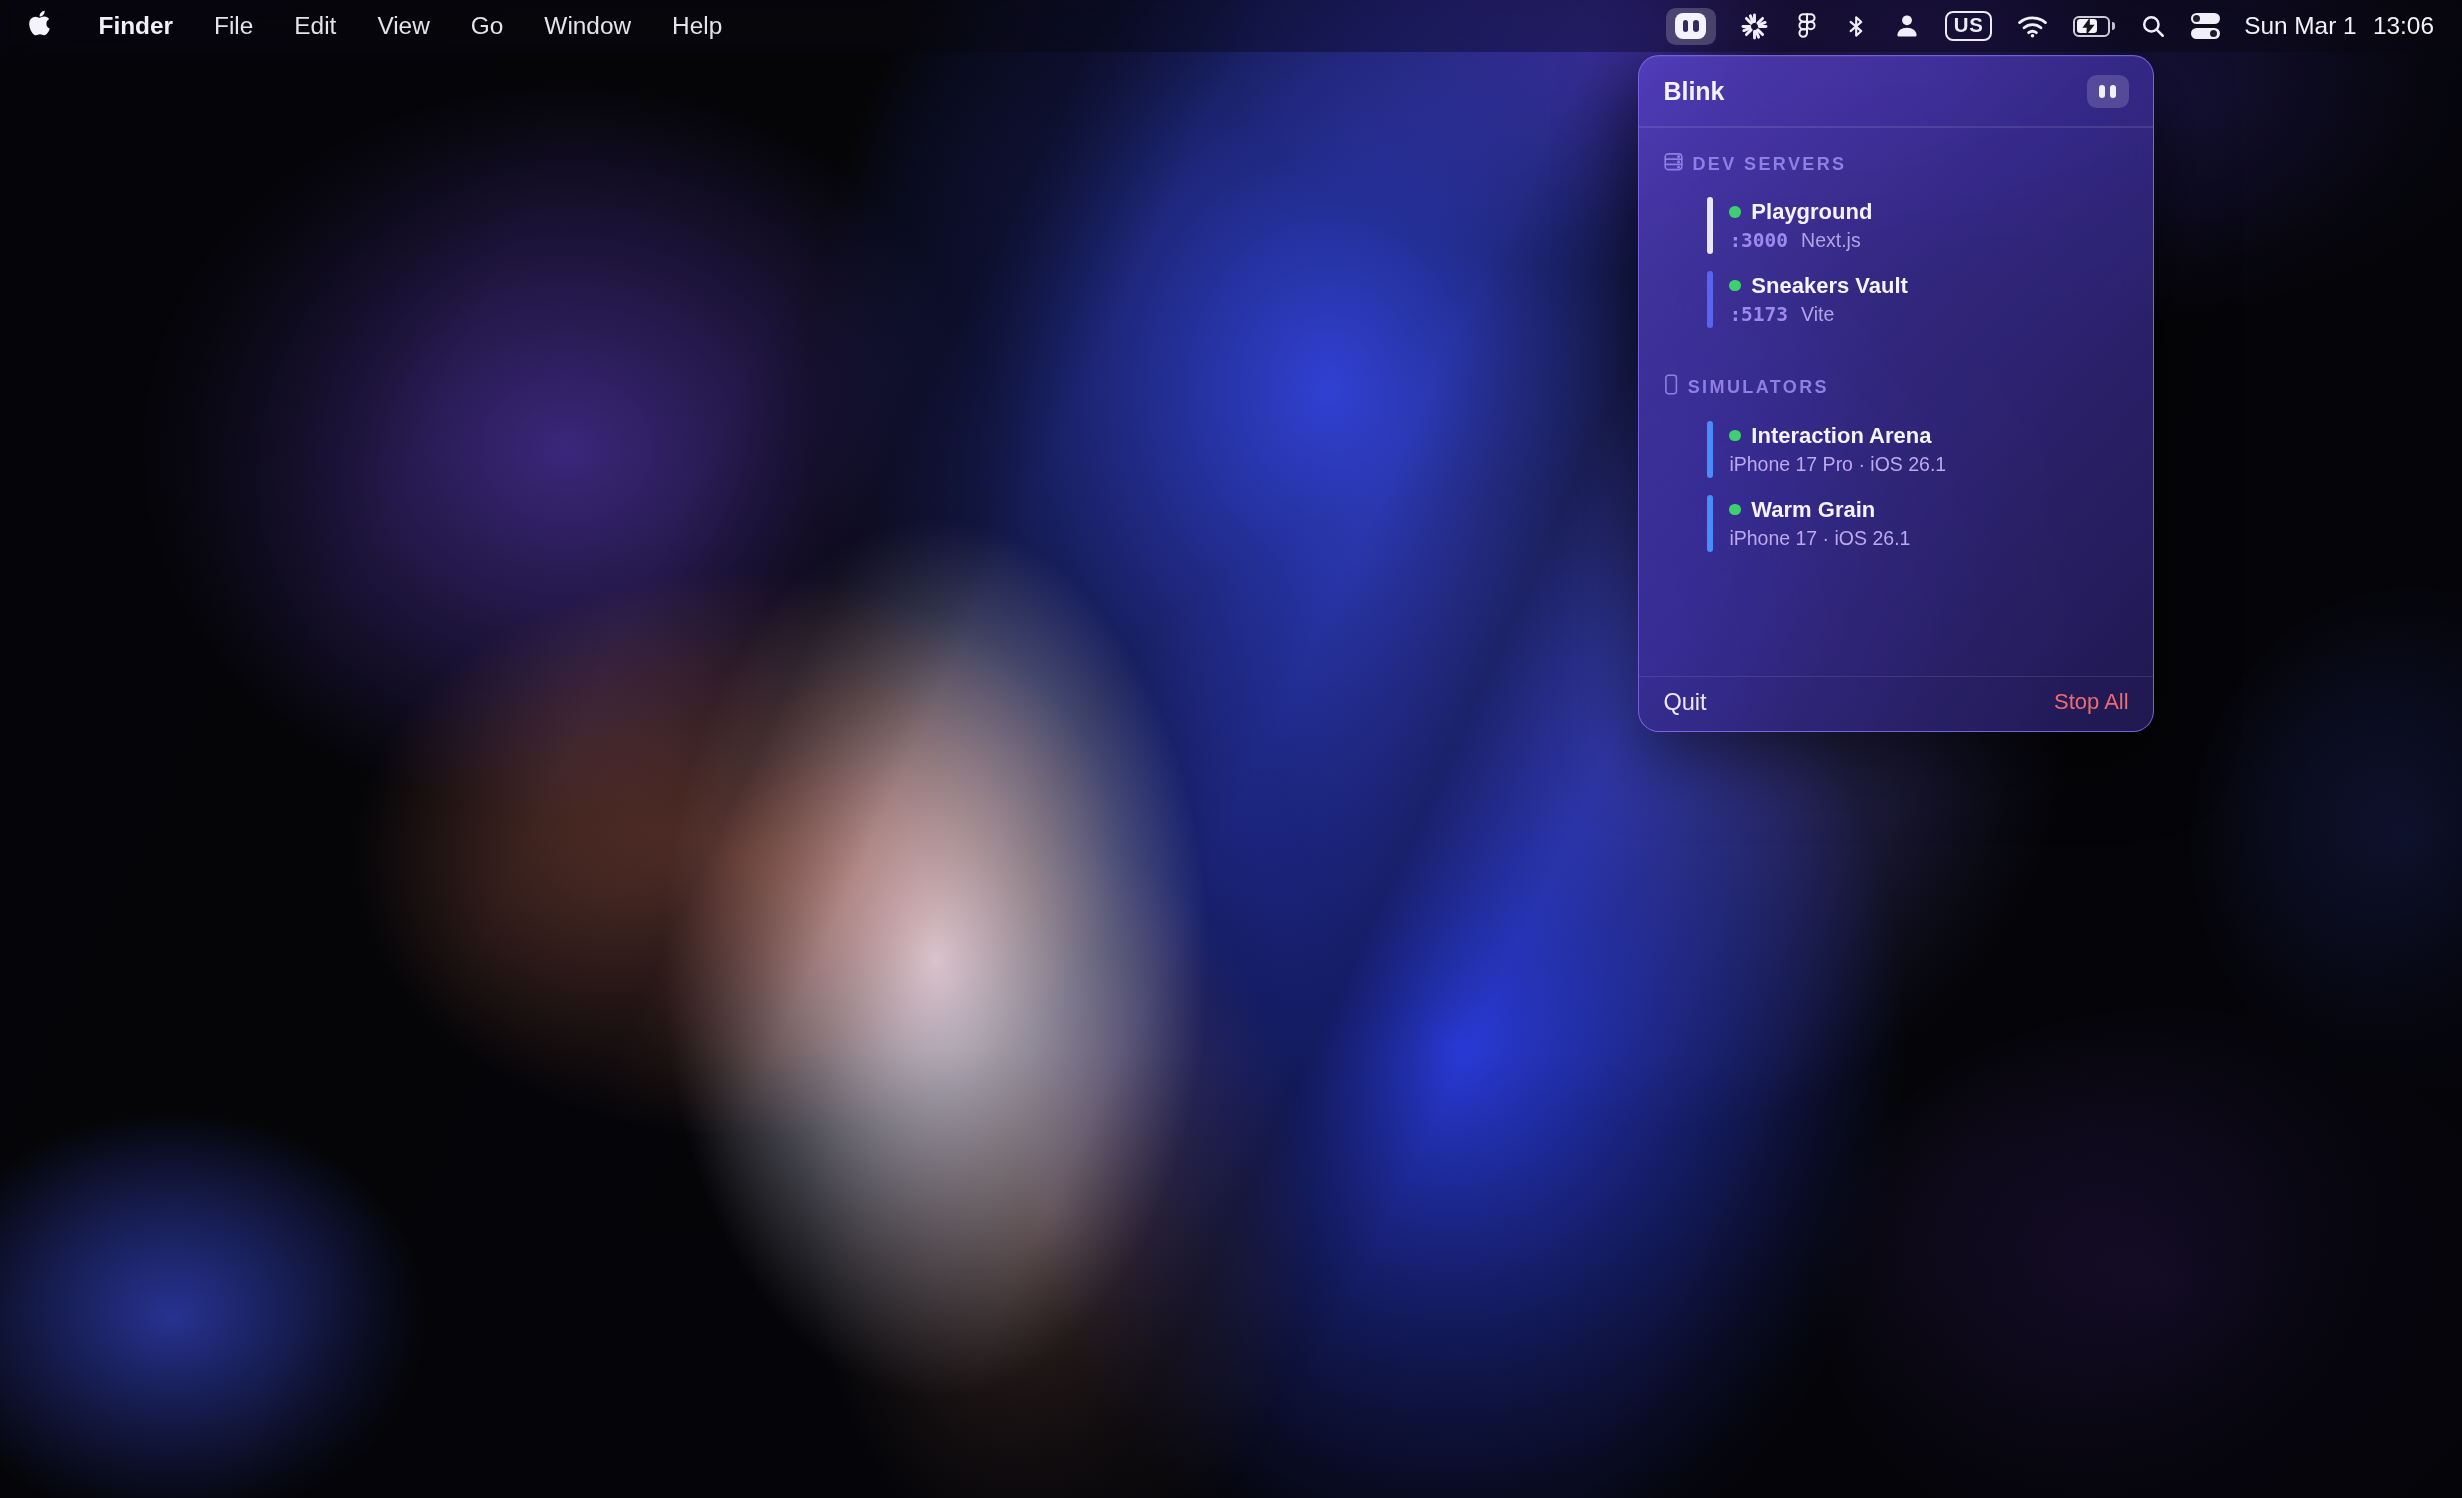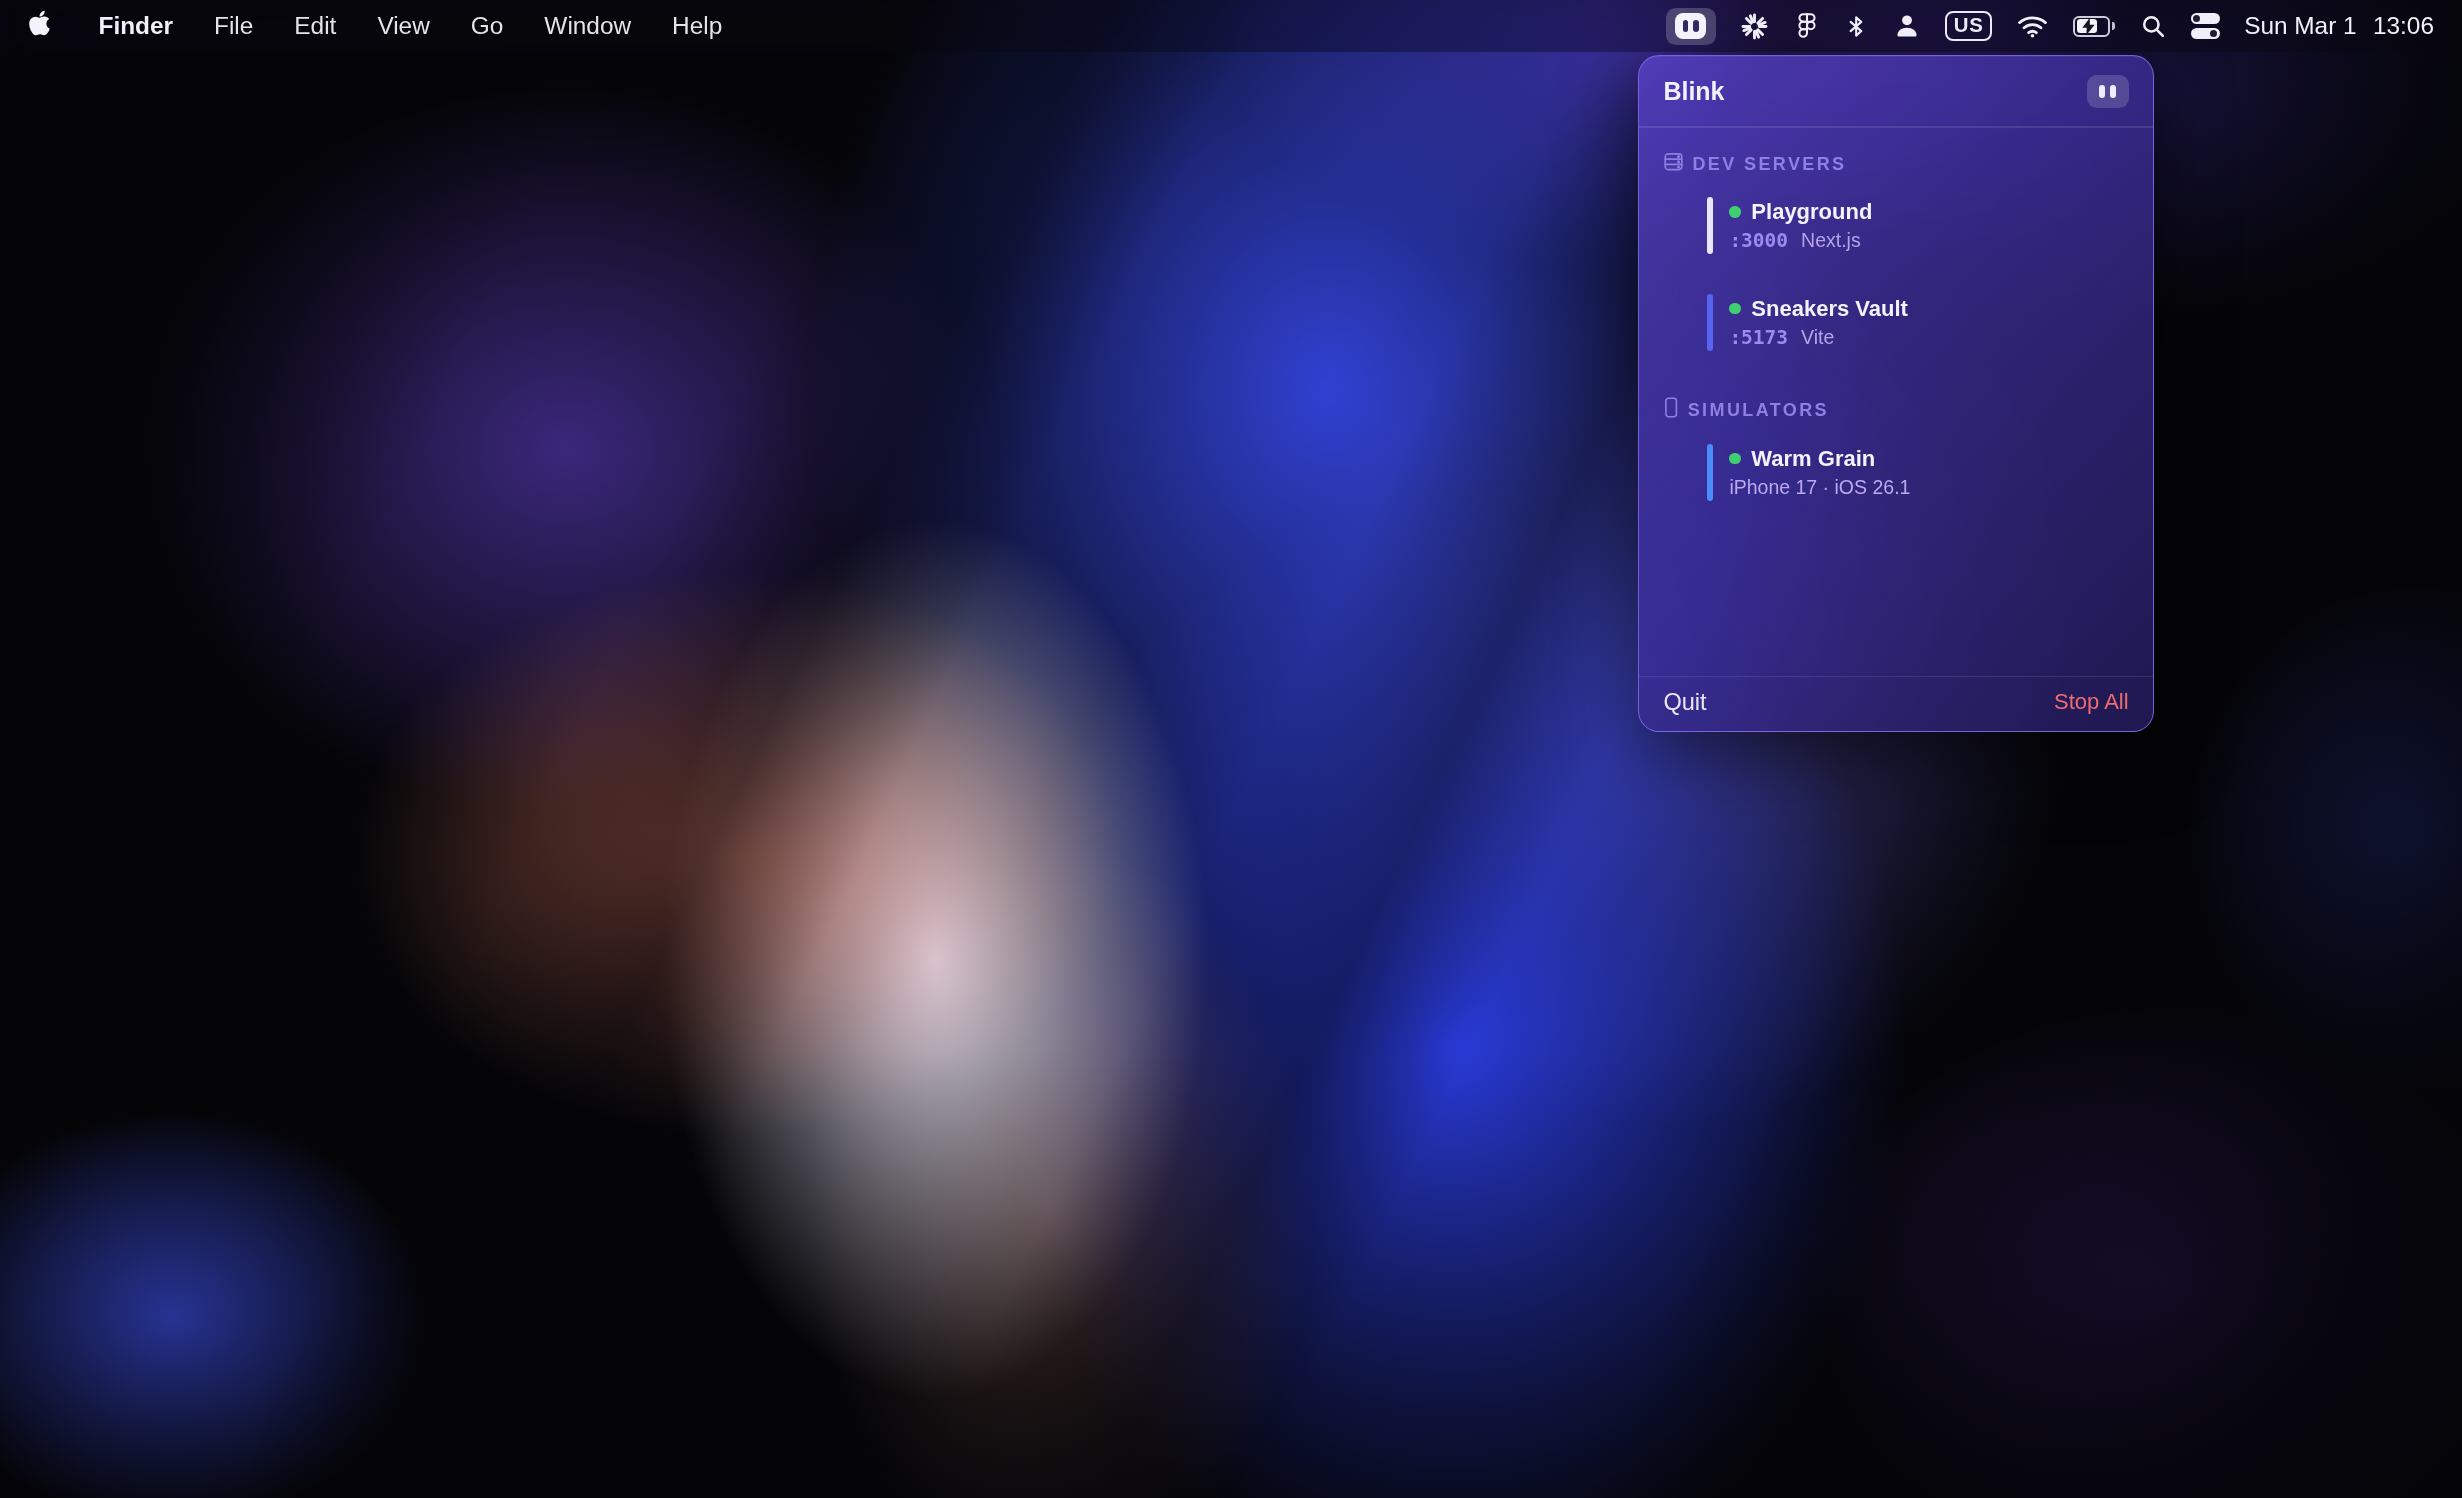--- a/index.html
+++ b/index.html
@@ -94,21 +94,21 @@
   .hdivider { height:1.6px; background:rgba(255,255,255,.10); flex:0 0 auto; }
 
   .panel-body { flex:1 1 auto; padding:3.3px 24.4px 0; display:flex; flex-direction:column; }
   .section { margin-top:21px; }
   .section + .section { margin-top:46px; }
   .section-label { display:flex; align-items:center; gap:8px; color:#8f7fe2;
     font-size:18px; font-weight:700; letter-spacing:2.4px; }
   .section-label svg { flex:0 0 auto; }
 
   .row { display:flex; margin-top:21px;padding-left:44px; }
-  .row + .row { margin-top:40px; }
+  .row + .row { margin-top:17px; }
   .accent { width:5.7px; border-radius:4.1px; margin-right:16.3px; align-self:stretch; }
   .row-content { display:flex; flex-direction:column; gap:6.5px; padding:2.4px 0; }
   .row-title { display:flex; align-items:center; gap:10.6px; font-size:22px;
     font-weight:600; color:#f4f2fc; line-height:1.1; }
   .dot { width:11.4px; height:11.4px; border-radius:50%; flex:0 0 auto; }
   .row-sub { font-size:19.5px; color:#bca9f0; display:flex; gap:13px;
     align-items:baseline; line-height:1.1; }
   .port { font-family:"DejaVu Sans Mono","Liberation Mono",monospace;
     font-weight:700; color:#9c8af0; }
   .framework { color:#b3a4e8; }
@@ -281,20 +281,32 @@
     <div class="section">
       <div class="section-label">
         <span>
           <svg width="16.3" height="21" viewBox="0 0 16 24" fill="none" stroke="#8f7fe2" stroke-width="1.8">
             <rect x="2" y="1.5" width="12" height="21" rx="3"></rect>
           </svg>
         </span>
         <span>SIMULATORS</span>
       </div>
 
+      <div class="row">
+        <span class="accent" style="background: rgb(74, 140, 251);"></span>
+        <span class="row-content">
+          <span class="row-title">
+            <span class="dot" style="background: rgb(63, 207, 110);"></span>
+            <span>Interaction Arena</span>
+          </span>
+          <span class="row-sub">
+            <span>iPhone 17 Pro · iOS 26.1</span>
+          </span>
+        </span>
+      </div>
 
       <div class="row">
         <span class="accent" style="background: rgb(74, 140, 251);"></span>
         <span class="row-content">
           <span class="row-title">
             <span class="dot" style="background: rgb(63, 207, 110);"></span>
             <span>Warm Grain</span>
           </span>
           <span class="row-sub">
             <span>iPhone 17 · iOS 26.1</span>

